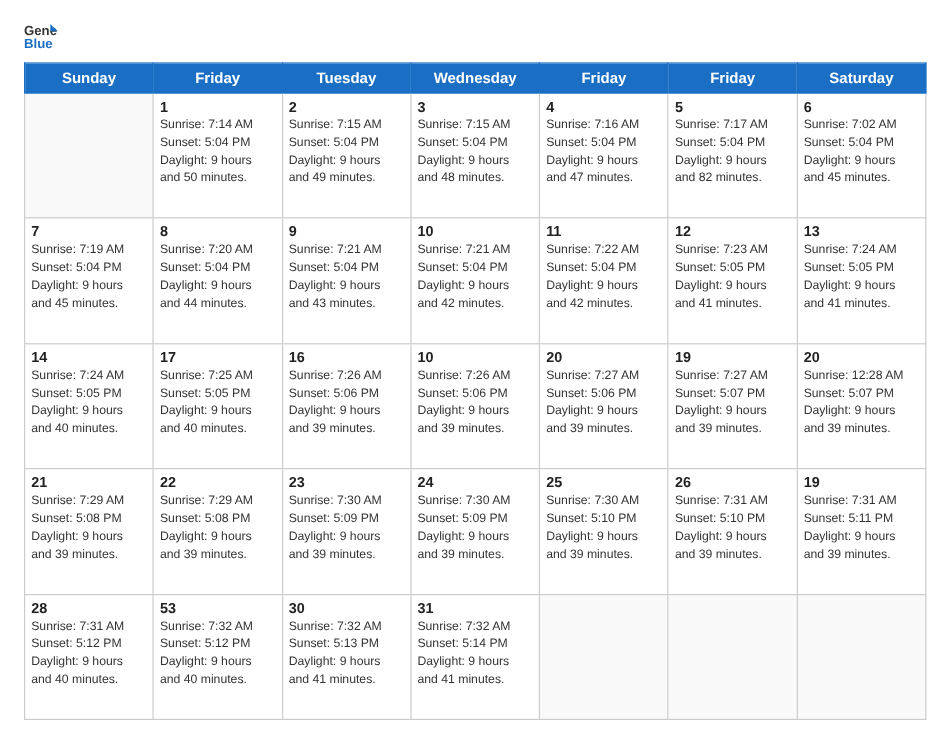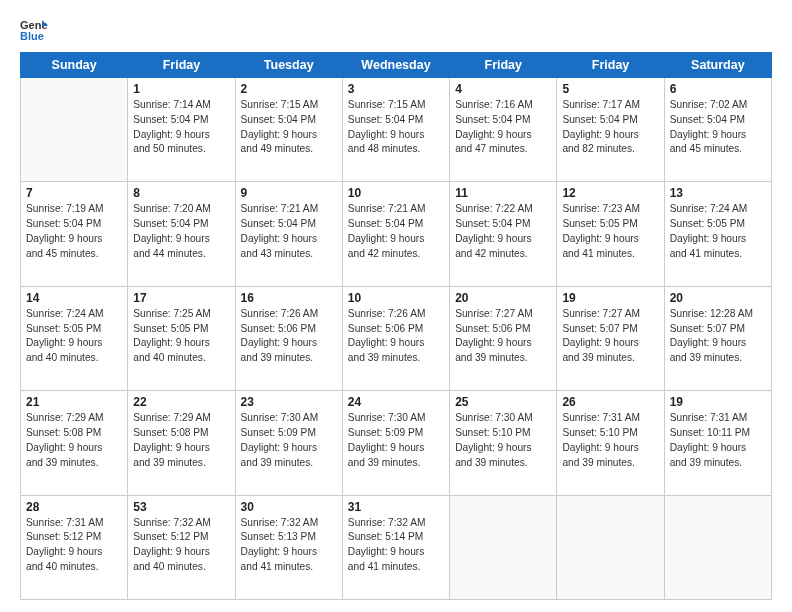--- a/index.html
+++ b/index.html
@@ -302,21 +302,21 @@
           <td>
             <span class="day-num">26</span>
             <span class="cell-line">Sunrise: 7:31 AM</span>
             <span class="cell-line">Sunset: 5:10 PM</span>
             <span class="cell-line">Daylight: 9 hours</span>
             <span class="cell-line">and 39 minutes.</span>
           </td>
           <td>
             <span class="day-num">19</span>
             <span class="cell-line">Sunrise: 7:31 AM</span>
-            <span class="cell-line">Sunset: 10:11 PM</span>
+            <span class="cell-line">Sunset: 5:11 PM</span>
             <span class="cell-line">Daylight: 9 hours</span>
             <span class="cell-line">and 39 minutes.</span>
           </td>
         </tr>
         <tr>
           <td>
             <span class="day-num">28</span>
             <span class="cell-line">Sunrise: 7:31 AM</span>
             <span class="cell-line">Sunset: 5:12 PM</span>
             <span class="cell-line">Daylight: 9 hours</span>

